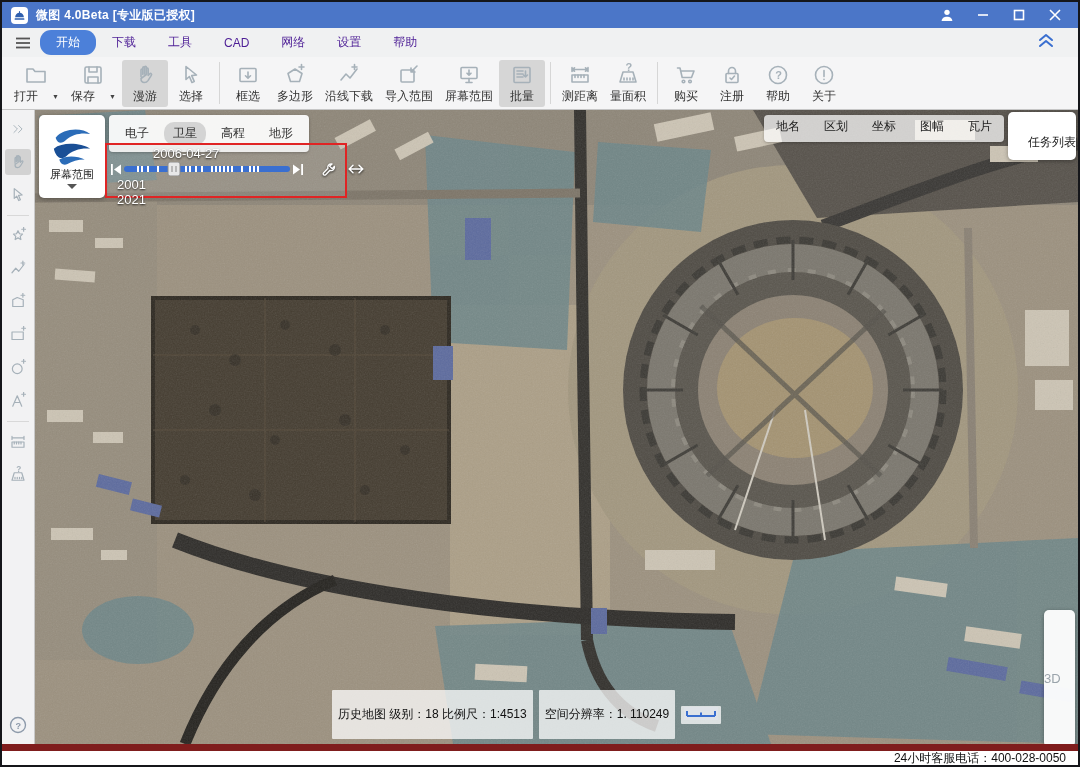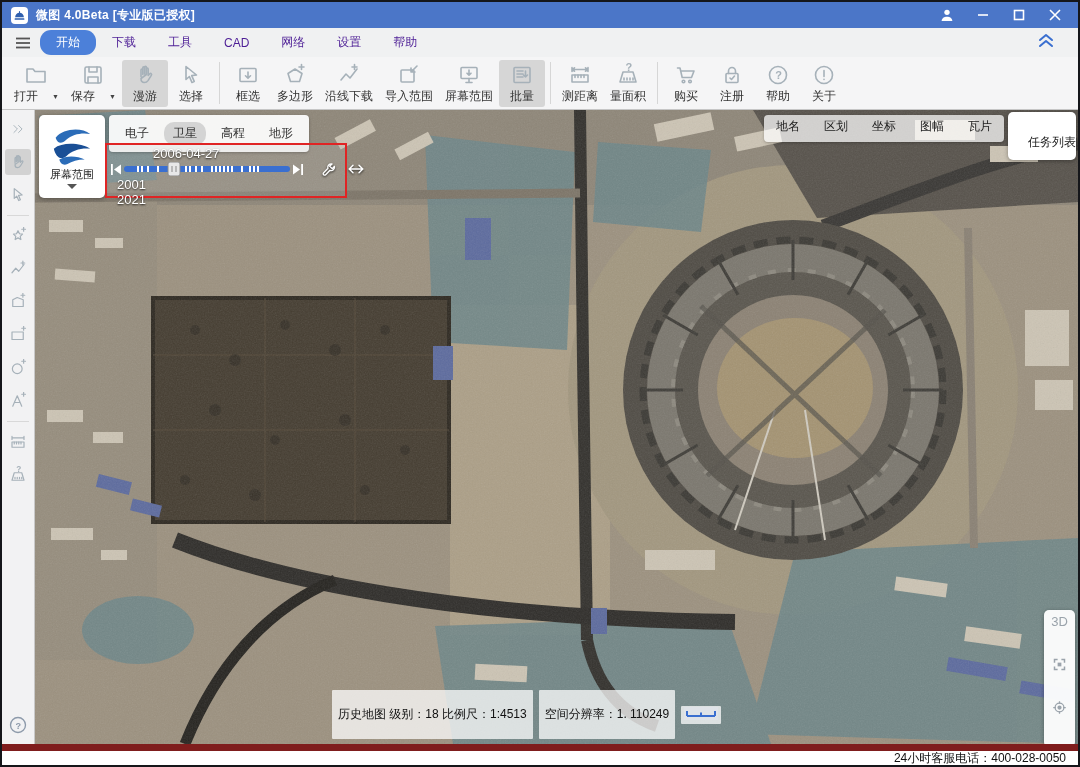--- a/index.html
+++ b/index.html
@@ -59,21 +59,21 @@
   .tl-row{display:flex;align-items:center;gap:3px;height:16px;}
   .tl-years{display:flex;justify-content:space-between;color:#fff;font-size:13px;text-shadow:0 1px 2px rgba(0,0,0,.8);padding:0 6px;line-height:15px;flex-direction:column;}
   .tl-arrow{cursor:pointer;display:flex;align-items:center;}
   .float-tools{left:286px;top:52px;display:flex;gap:10px;}
   .float-tools svg{filter:drop-shadow(0 1px 1px rgba(0,0,0,.7));cursor:pointer;}
 
   .topright-bar{right:74px;top:5px;width:240px;height:27px;display:flex;align-items:flex-start;justify-content:space-around;border-radius:4px;background:rgba(255,255,255,.72);box-shadow:0 1px 3px rgba(0,0,0,.25);}
   .trbtn{font-size:12px;color:#1c1c1c;padding:3px 6px;cursor:pointer;white-space:nowrap;}
   .tasklist{right:2px;top:2px;width:68px;height:48px;display:flex;align-items:flex-end;justify-content:flex-end;padding-bottom:9px;font-size:12px;color:#222;cursor:pointer;}
 
-  .zoomctrl{right:3px;bottom:-3px;width:31px;height:137px;background:rgba(255,255,255,.95);border-radius:5px;box-shadow:0 1px 4px rgba(0,0,0,.35);display:flex;flex-direction:column;align-items:center;justify-content:space-around;padding:4px 0;gap:28px;}
+  .zoomctrl{right:3px;bottom:-3px;width:31px;height:137px;background:rgba(255,255,255,.95);border-radius:5px;box-shadow:0 1px 4px rgba(0,0,0,.35);display:flex;align-items:center;justify-content:space-around;padding:4px 0;gap:28px;}
   .zc{color:#9aa3ab;font-size:13px;cursor:pointer;display:flex;align-items:center;justify-content:center;height:22px;width:100%;}
   .zc.big{font-size:19px;font-weight:bold;}
 
   .statusov{left:297px;bottom:5px;display:flex;gap:6px;align-items:center;font-size:12px;color:#111;white-space:nowrap;}
   .chip{background:rgba(255,255,255,.74);padding:16px 6px;border-radius:1px;}
 
   
   .footer{height:21px;background:#fff;border-top:7px solid #7f1d1d;display:flex;align-items:center;justify-content:flex-end;padding-right:12px;font-size:12px;color:#111;flex:0 0 auto;}
 </style>
 </head>

